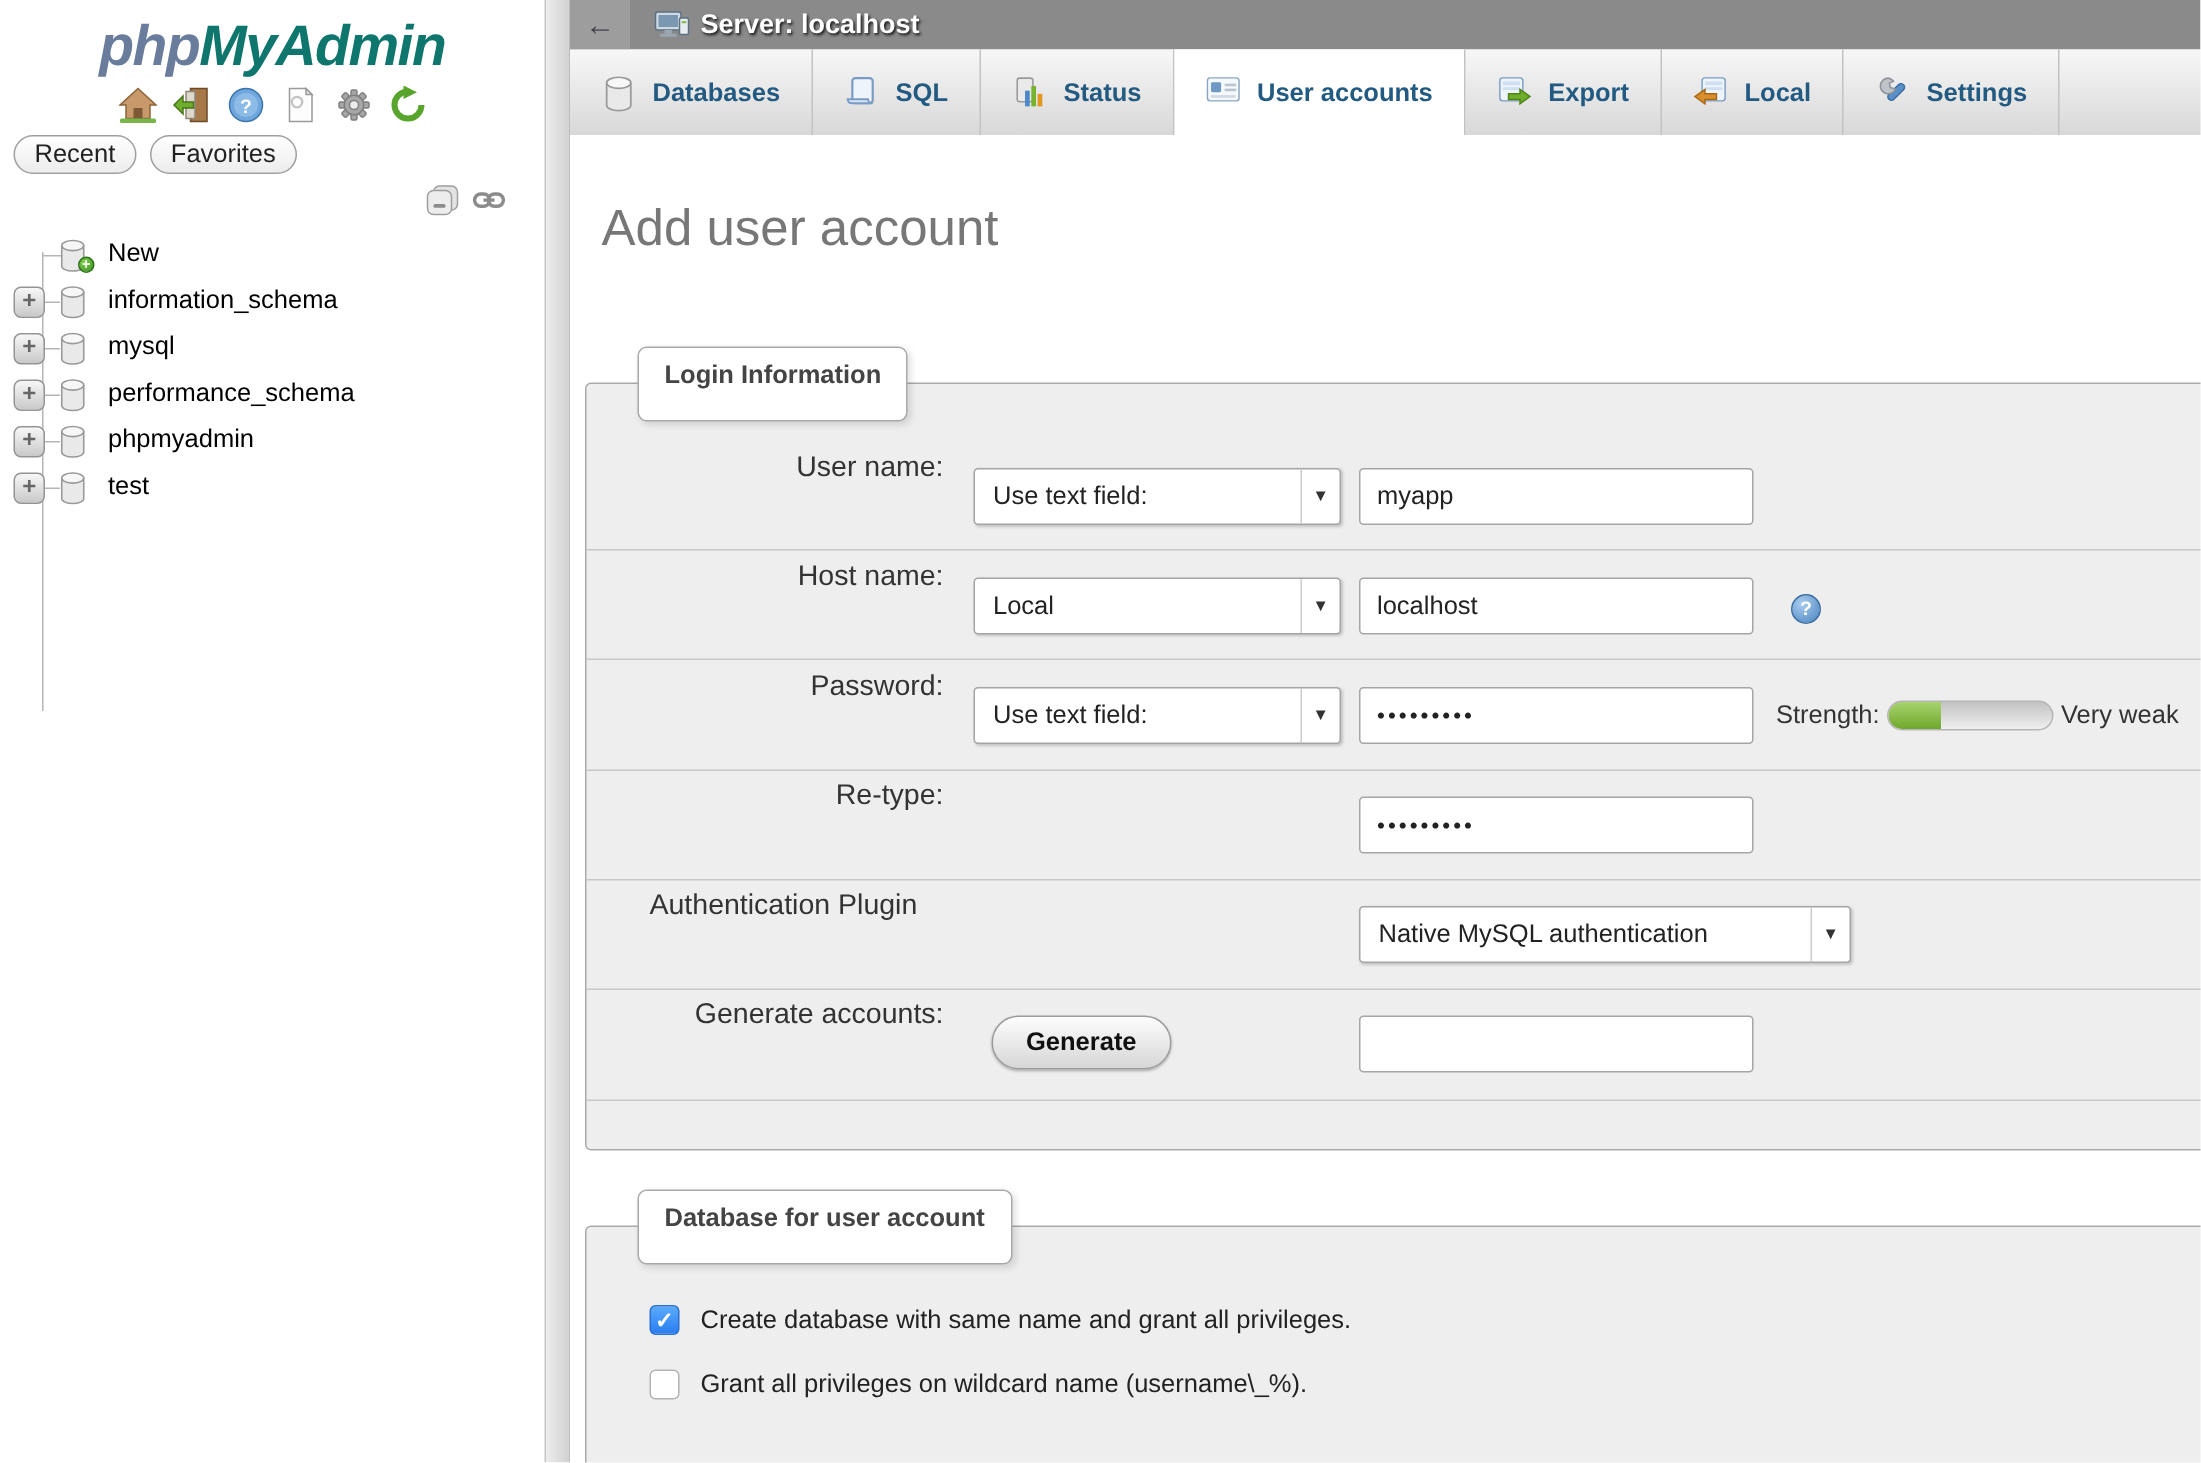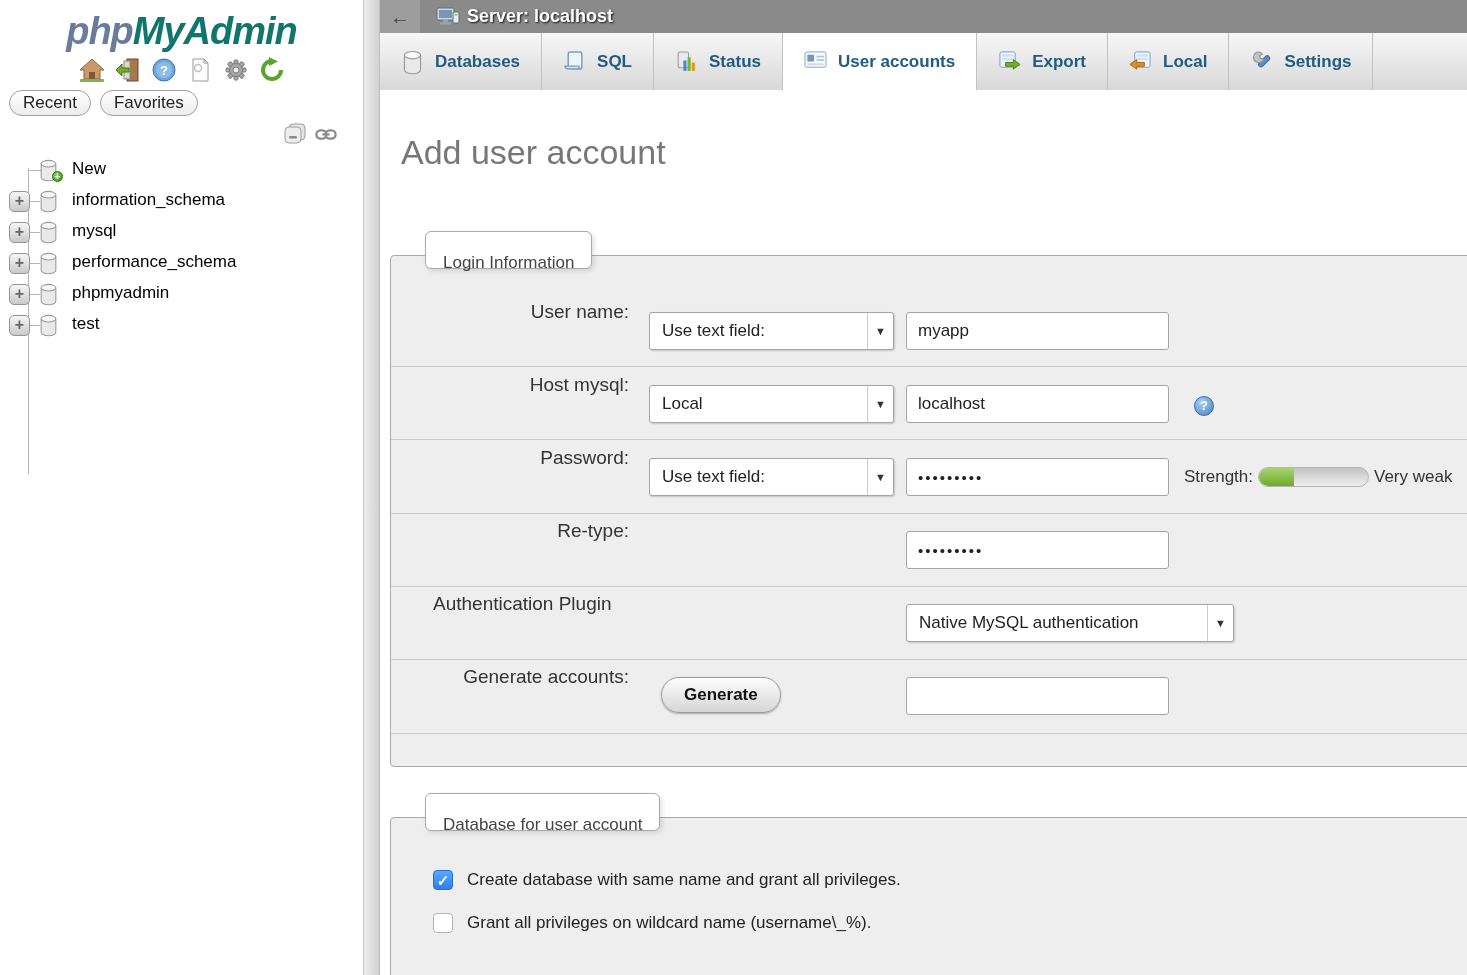--- a/index.html
+++ b/index.html
@@ -54,22 +54,22 @@
   .tab.active { background:#fff; }
   .ticon { width:23px; height:23px; display:inline-block; }
 
   .content { position:absolute; top:90px; left:0; width:100%; height:885px; background:#fff; }
   .page-heading { position:absolute; top:43px; left:21px; font-size:34px; font-weight:normal; color:#777; }
 
   .pfieldset { position:absolute; left:10px; width:1120px; background:#eeeeee;
     border:1px solid #a9a9a9; border-radius:4px; }
   .fs-login { top:165px; height:512px; }
   .fs-db { top:727px; height:240px; }
-  .plegend { position:absolute; top:-25px; left:34px; height:38px; background:#fff; border:1px solid #a9a9a9;
-    border-radius:6px; padding:13px 17px; line-height:36px; font-size:17px; font-weight:normal; color:#444;
+  .plegend { position:absolute; top:-25px; left:34px; height:50px; background:#fff; border:1px solid #a9a9a9;
+    border-radius:6px; padding:0 17px; line-height:36px; font-size:17px; font-weight:bold; color:#444;
     box-shadow:2px 2px 5px rgba(0,0,0,.12); white-space:nowrap; }
 
   .sep { position:absolute; left:0; width:100%; height:1px; background:#c8c8c8; }
   .flabel { position:absolute; left:0; width:238px; text-align:right; font-size:19px; color:#333; }
   .flabel.leftal { text-align:left; left:42px; width:400px; }
 
   .pselect { position:absolute; height:38px; background:#fff; border:1px solid #a5a5a5; border-radius:3px;
     display:flex; align-items:center; cursor:pointer; box-shadow:1px 1px 2px rgba(0,0,0,.18); }
   .pselect-text { flex:1; padding:0 12px; font-size:17px; color:#222; white-space:nowrap; overflow:hidden; }
   .pselect-arrow { width:26px; height:100%; border-left:1px solid #ccc; display:flex; align-items:center;
@@ -311,21 +311,21 @@
       <div class="plegend">Login Information</div>
 
       <span class="flabel" style="top:45px">User name:</span>
       <div class="pselect" style="left:258px;top:56px;width:245px">
         <span class="pselect-text">Use text field:</span>
         <span class="pselect-arrow">▼</span>
       </div>
       <input class="pinput" style="left: 515px; top: 56px; width: 263px;" value="myapp">
       <div class="sep" style="top:110px"></div>
 
-      <span class="flabel" style="top:118px">Host mysql:</span>
+      <span class="flabel" style="top:118px">Host name:</span>
       <div class="pselect" style="left:258px;top:129px;width:245px">
         <span class="pselect-text">Local</span>
         <span class="pselect-arrow">▼</span>
       </div>
       <input class="pinput" style="left: 515px; top: 129px; width: 263px;" value="localhost">
       <span class="helpicon inrow">?</span>
       <div class="sep" style="top:183px"></div>
 
       <span class="flabel" style="top:191px">Password:</span>
       <div class="pselect" style="left:258px;top:202px;width:245px">

